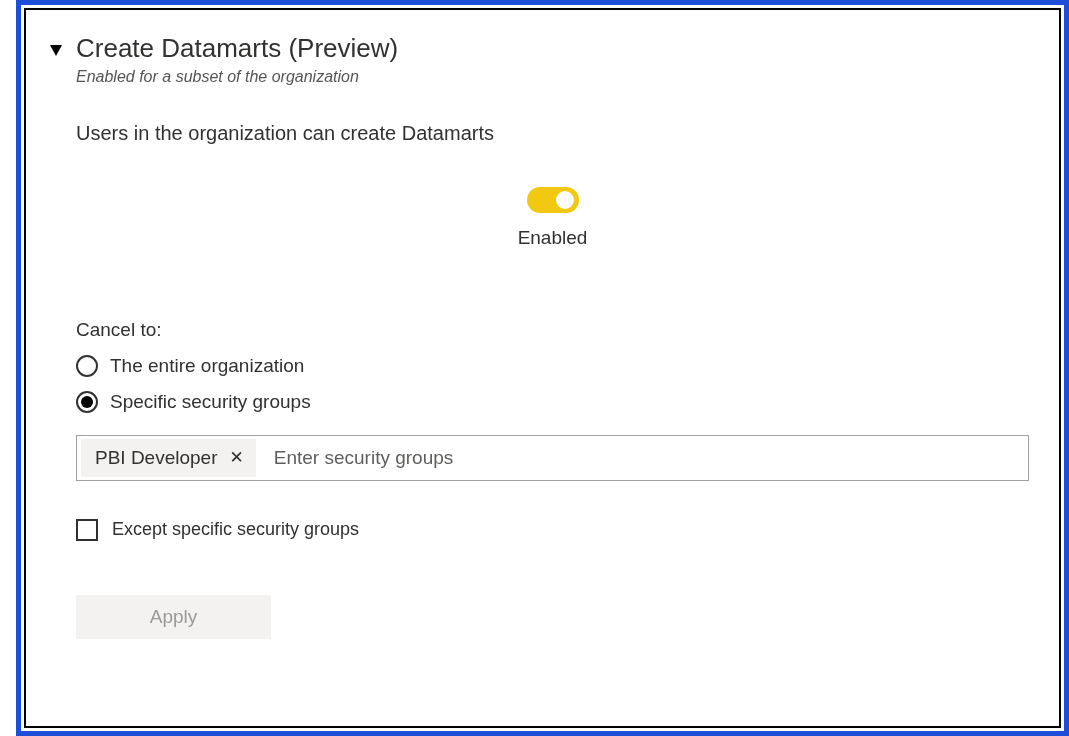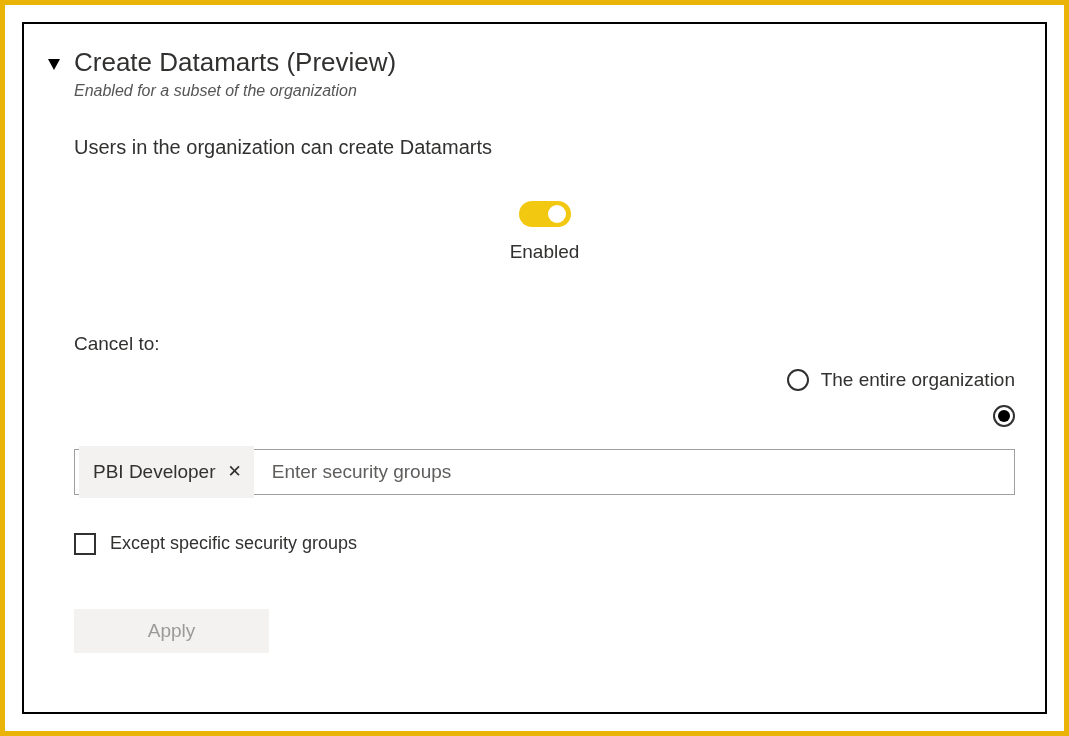--- a/index.html
+++ b/index.html
@@ -6,22 +6,23 @@
     body {
       width: 1069px;
       height: 736px;
       background: #ffffff;
       font-family: 'Segoe UI', Arial, sans-serif;
       position: relative;
     }
     .outer-frame {
       position: absolute;
       inset: 0;
-      border: 5px solid #eab308;
-      padding: 17px;
+      border: 5px solid #1d4ed8;
+      padding: 3px;
+      margin-left: 16px;
     }
     .inner-frame {
       width: 100%;
       height: 100%;
       border: 2px solid #000000;
       padding: 22px 30px 22px 24px;
     }
     .header-row {
       display: flex;
       align-items: flex-start;
@@ -91,21 +92,20 @@
     }
     .radio-group {
       margin-top: 14px;
     }
     .radio-row {
       display: flex;
       align-items: center;
       gap: 12px;
       margin-bottom: 14px;
       cursor: pointer;
-      justify-content: flex-end;
     }
     .radio {
       width: 22px;
       height: 22px;
       border: 2px solid #323130;
       border-radius: 50%;
       position: relative;
       flex-shrink: 0;
     }
     .radio.selected::after {
@@ -133,21 +133,21 @@
     }
     .chip {
       display: flex;
       align-items: center;
       background: #f3f2f1;
       margin: 4px;
       padding: 6px 10px 6px 14px;
       font-size: 19px;
       color: #323130;
       gap: 10px;
-      height: 52px;
+      height: 38px;
     }
     .chip-remove {
       font-size: 17px;
       cursor: pointer;
       font-weight: 400;
       color: #323130;
       padding: 0 2px;
     }
     .group-field {
       border: none;
@@ -218,20 +218,21 @@
 
         <div class="apply-label">Cancel to:</div>
 
         <div class="radio-group">
           <div class="radio-row">
             <div class="radio"></div>
             <div class="radio-label">The entire organization</div>
           </div>
           <div class="radio-row">
             <div class="radio selected"></div>
+            <div class="radio-label">Specific security groups</div>
           </div>
         </div>
 
         <div class="group-input">
           <div class="chip">
             <span>PBI Developer</span>
             <span class="chip-remove">✕</span>
           </div>
           <input class="group-field" type="text" placeholder="Enter security groups" style="">
         </div>

